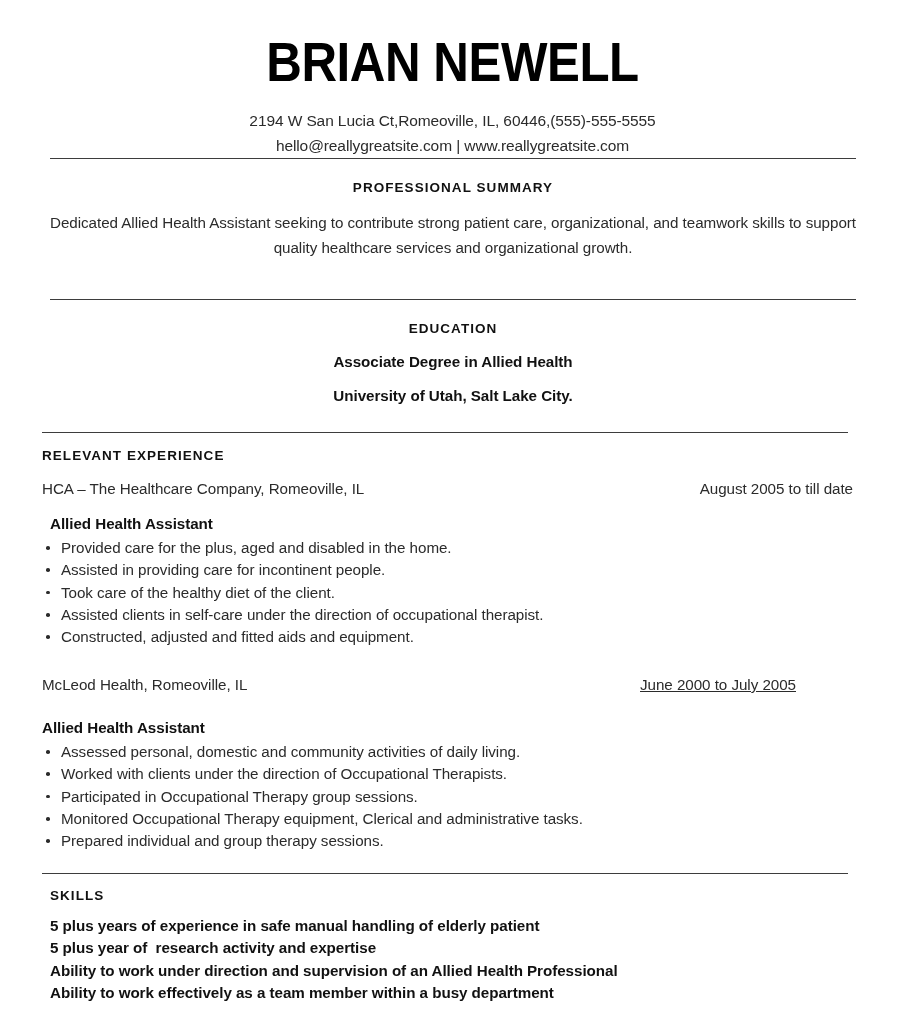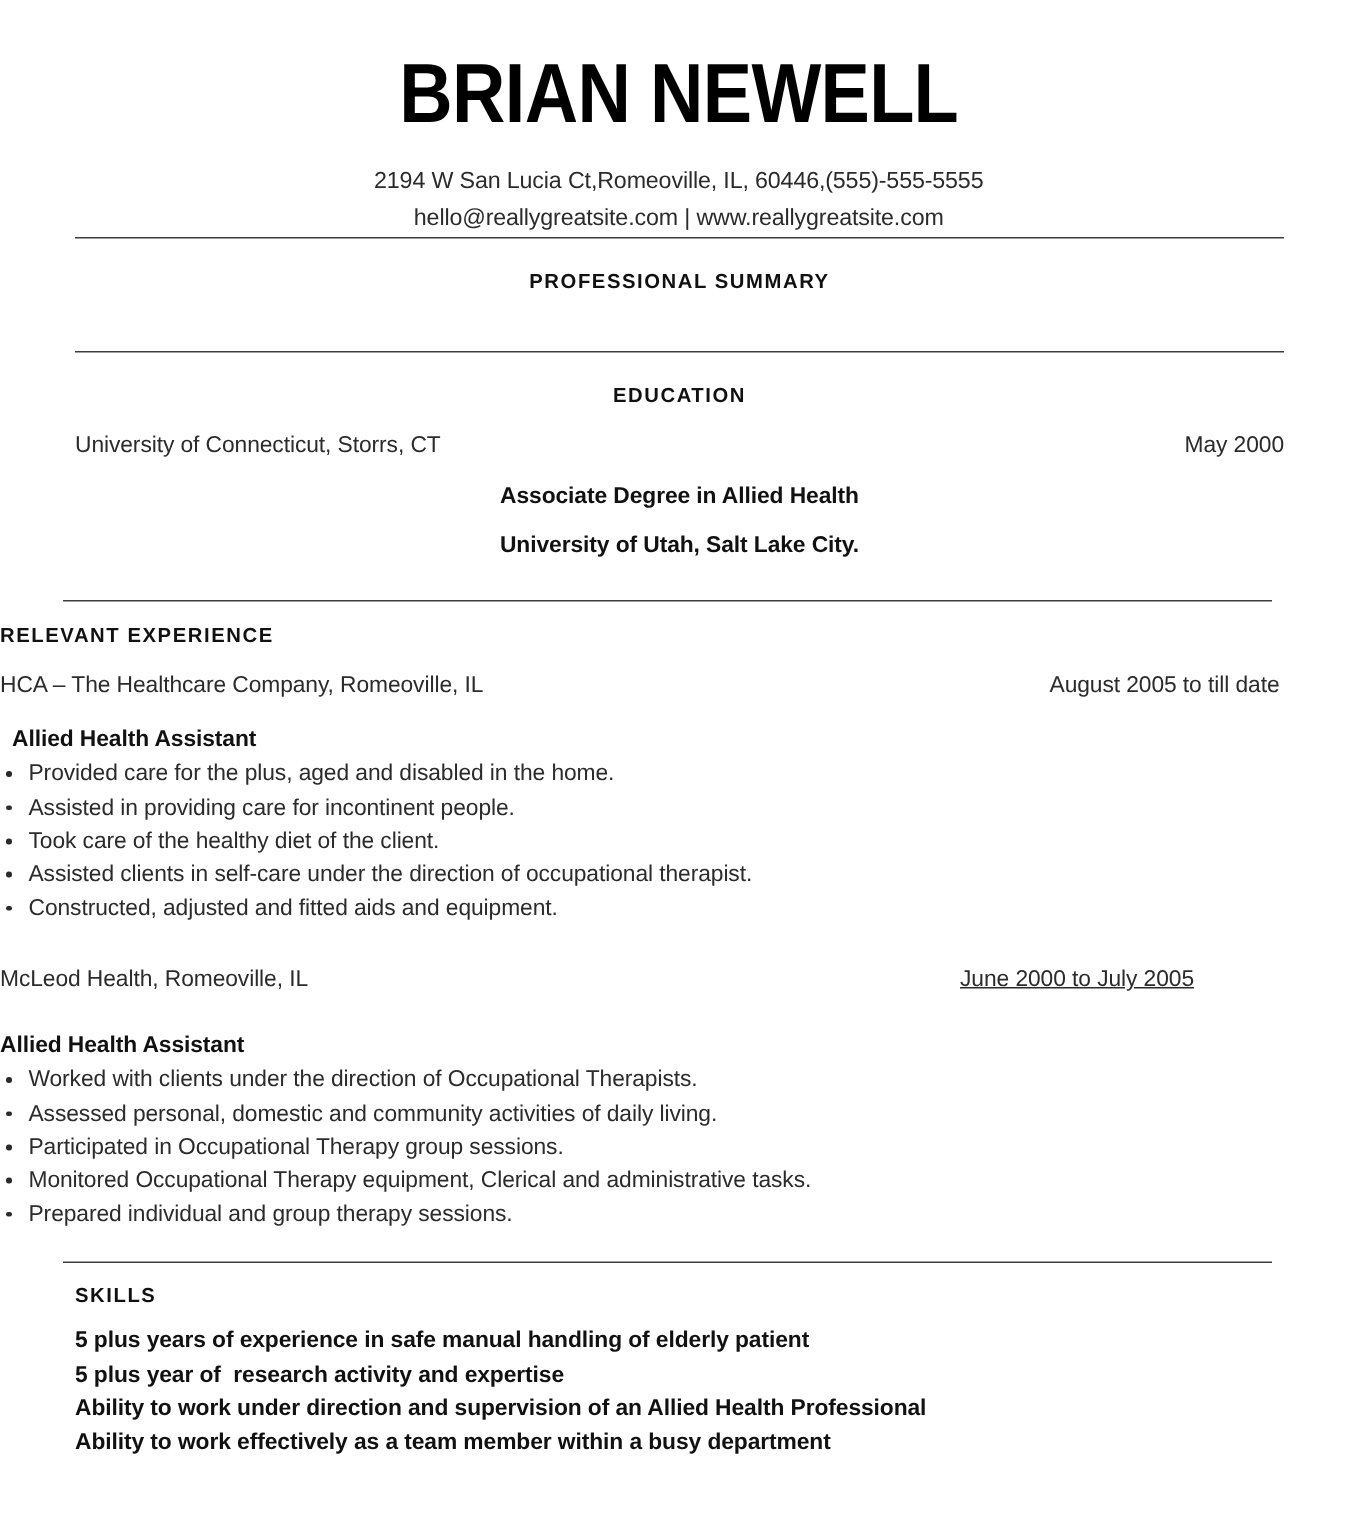--- a/index.html
+++ b/index.html
@@ -55,21 +55,21 @@
     border: 0;
     border-top: 1.6px solid #3d3d3d;
     margin: 0;
   }
   .rule-a { margin-left: 50px; margin-right: 49px; }   
   .rule-b { margin-left: 42px; margin-right: 57px; }   
 
   
   .section { position: relative; }
   .pad-a { padding-left: 50px; padding-right: 49px; text-align: center; }
-  .pad-b { padding-right: 52px; }
+  .pad-b { padding-left: 42px; padding-right: 52px; }
 
   .sec-heading {
     font-weight: 700;
     font-size: 13.5px;
     letter-spacing: 1.05px;
     color: #111111;
     text-transform: uppercase;
   }
 
   .body-text {
@@ -163,32 +163,29 @@
   <div class="header">
     <div class="name">BRIAN NEWELL</div>
     <div class="contact-line first">2194 W San Lucia Ct,Romeoville, IL, 60446,(555)-555-5555</div>
     <div class="contact-line">hello@reallygreatsite.com | www.reallygreatsite.com</div>
   </div>
 
   <div class="rule rule-a"></div>
 
   <div class="section pad-a summary-block">
     <div class="sec-heading">PROFESSIONAL SUMMARY</div>
+    <div class="body-text">Dedicated Allied Health Assistant seeking to contribute strong patient care, organizational, and teamwork skills to support quality healthcare services and organizational growth.</div>
   </div>
 
   <div class="rule-edu-wrap">
     <div class="rule rule-a"></div>
   </div>
 
   <div class="section pad-a edu-block">
     <div class="sec-heading">EDUCATION</div>
-    <div class="row">
-      <div class="body-text">University of Connecticut, Storrs, CT</div>
-      <div class="date">May 2000</div>
-    </div>
     <div class="body-bold edu-degree">Associate Degree in Allied Health</div>
     <div class="body-bold edu-school2">University of Utah, Salt Lake City.</div>
   </div>
 
   <div class="rule-exp-wrap">
     <div class="rule rule-b"></div>
   </div>
 
   <div class="section pad-b exp-block">
     <div class="sec-heading">RELEVANT EXPERIENCE</div>
@@ -208,22 +205,22 @@
       </ul>
     </div>
 
     <div>
       <div class="row job2-head">
         <div class="body-text">McLeod Health, Romeoville, IL</div>
         <div class="date inset">June 2000 to July 2005</div>
       </div>
       <div class="body-bold job2-title">Allied Health Assistant</div>
       <ul class="bullets job2-bullets">
+        <li>Assessed personal, domestic and community activities of daily living.</li>
         <li>Worked with clients under the direction of Occupational Therapists.</li>
-        <li>Assessed personal, domestic and community activities of daily living.</li>
         <li>Participated in Occupational Therapy group sessions.</li>
         <li>Monitored Occupational Therapy equipment, Clerical and administrative tasks.</li>
         <li>Prepared individual and group therapy sessions.</li>
       </ul>
     </div>
   </div>
 
   <div class="rule-skills-wrap">
     <div class="rule rule-b"></div>
   </div>

